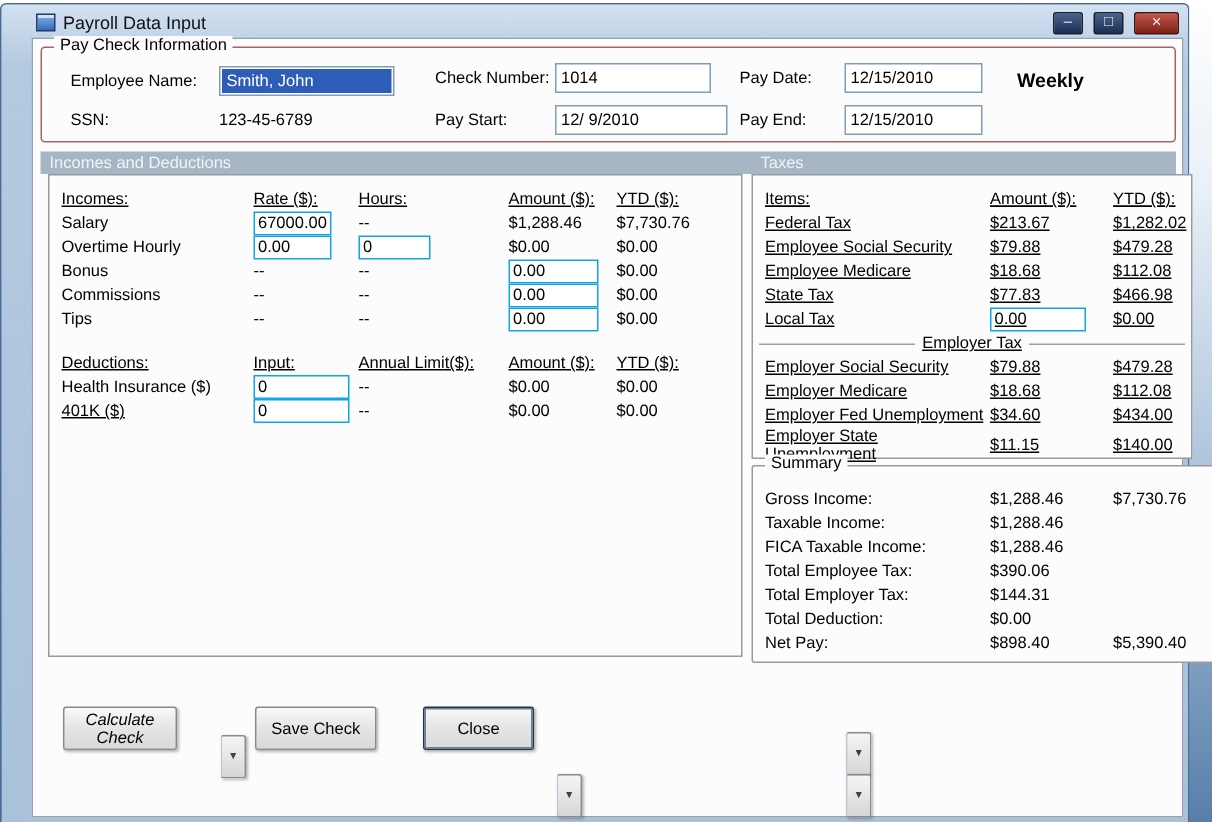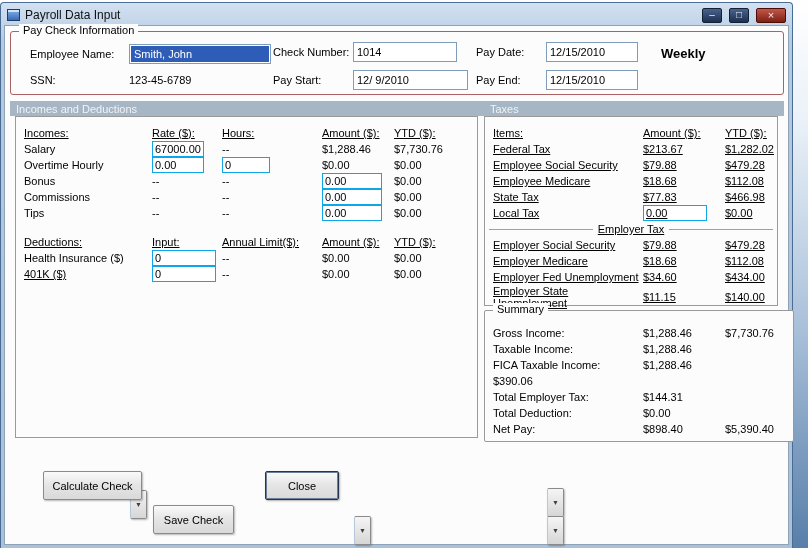--- a/index.html
+++ b/index.html
@@ -8,21 +8,21 @@
     font-family:"Liberation Sans", sans-serif; font-size:11px; color:#000;
     background:#fff;
   }
   .desktop { position:absolute; inset:0;
     background:linear-gradient(180deg,#ffffff 0%,#eaf1f8 22%,#a9c0da 60%,#587fa9 100%); }
 
   
   .frame { position:absolute; left:0; top:2px; width:793px; height:546px;
     background:linear-gradient(180deg,#d3e1f1,#b3cae1 40px,#a9c1d9);
     border:1px solid #4a6c94; border-bottom:none; border-radius:4px 4px 0 0;
-    padding:2px 3px 3px 3px; display:flex; flex-direction:column; }
+    padding:2px 3px 3px 20px; display:flex; flex-direction:column; }
   .titlebar { height:20px; display:flex; align-items:center; gap:5px; padding:0 3px; }
   .app-icon { width:13px; height:12px; background:linear-gradient(#7fb0e8,#3a6ab8);
     border:1px solid #1d3c66; box-shadow:inset 0 2px 0 rgba(255,255,255,.65); }
   .title-text { font-size:12px; color:#111; }
   .tb-spacer { flex:1; }
   .winbtn { width:20px; height:15px; margin-left:2px; border-radius:2px;
     display:flex; align-items:center; justify-content:center; cursor:default;
     color:#e9eff7; font-size:10px; line-height:1;
     border:1px solid #122034; background:linear-gradient(#4a628c,#1e3050); }
   .winbtn.close { width:30px; background:linear-gradient(#c25848,#7e2015);
@@ -71,22 +71,22 @@
 
   .emp-sep { display:flex; align-items:center; height:16px; padding:0 4px; }
   .emp-sep .line { flex:1; height:1px; background:#a0a0a0; }
   .emp-sep .txt { padding:0 5px; }
 
   
   .btn { position:absolute; top:445px; height:29px;
     background:linear-gradient(#fafafa,#e6e6e6 45%,#d9d9d9);
     border:1px solid #8a8a8a; border-radius:2px;
     font:11px "Liberation Sans", sans-serif; box-shadow:1px 1px 2px rgba(0,0,0,.28); }
-  #btn-calc { left:38px;  width:99px; }
-  #btn-save { left:148px; width:81px;margin-top:34px; }
+  #btn-calc { left:20px;  width:76px;font-style:italic; }
+  #btn-save { left:148px; width:81px; }
   #btn-close{ left:260px; width:74px; border:1px solid #24364e;
     box-shadow:inset 0 0 0 1px #6d7f96, 1px 1px 2px rgba(0,0,0,.3); }
 </style>
 </head>
 <body>
 
 <div class="desktop"></div>
 
 <div class="frame">
   <div class="titlebar">
@@ -103,21 +103,21 @@
       <span>×</span>
     </div>
   </div>
 
   <div class="client">
 
     <div class="group" id="group-paycheck">
       <span class="legend">Pay Check Information</span>
 
       <span class="abs" style="left:19px; top:16px;">Employee Name:</span>
-      <div class="combo" style="left:118px; top:12px; width:142px;">
+      <div class="combo" style="left:118px; top:12px; width:117px;">
         <span class="sel hl">Smith, John</span>
         <span class="btn">▼</span>
       </div>
 
       <span class="abs" style="left:19px; top:42px;">SSN:</span>
       <span class="abs" style="left:118px; top:42px;">123-45-6789</span>
 
       <span class="abs" style="left:262px; top:14px;">Check Number:</span>
       <input class="textbox" style="left: 342px; top: 10px; width: 104px;" value="1014">
 
@@ -286,20 +286,21 @@
           <span>Taxable Income:</span>
           <span>$1,288.46</span>
           <span></span>
         </div>
         <div class="sum-row">
           <span>FICA Taxable Income:</span>
           <span>$1,288.46</span>
           <span></span>
         </div>
         <div class="sum-row">
+          <span>Total Employee Tax:</span>
           <span>$390.06</span>
           <span></span>
         </div>
         <div class="sum-row">
           <span>Total Employer Tax:</span>
           <span>$144.31</span>
           <span></span>
         </div>
         <div class="sum-row">
           <span>Total Deduction:</span>

